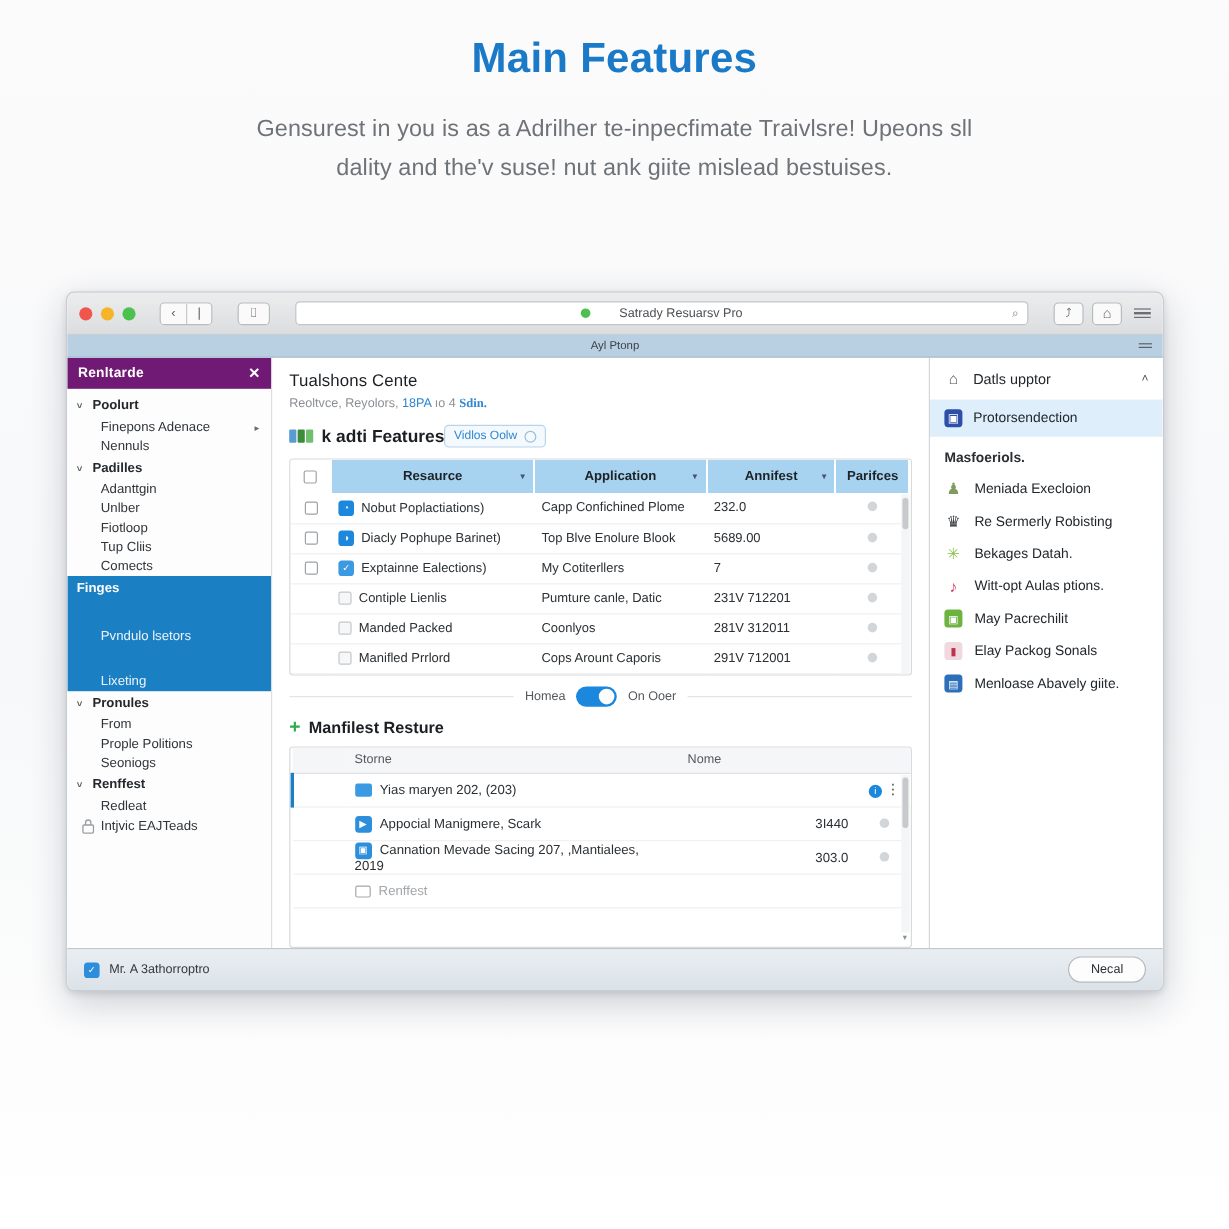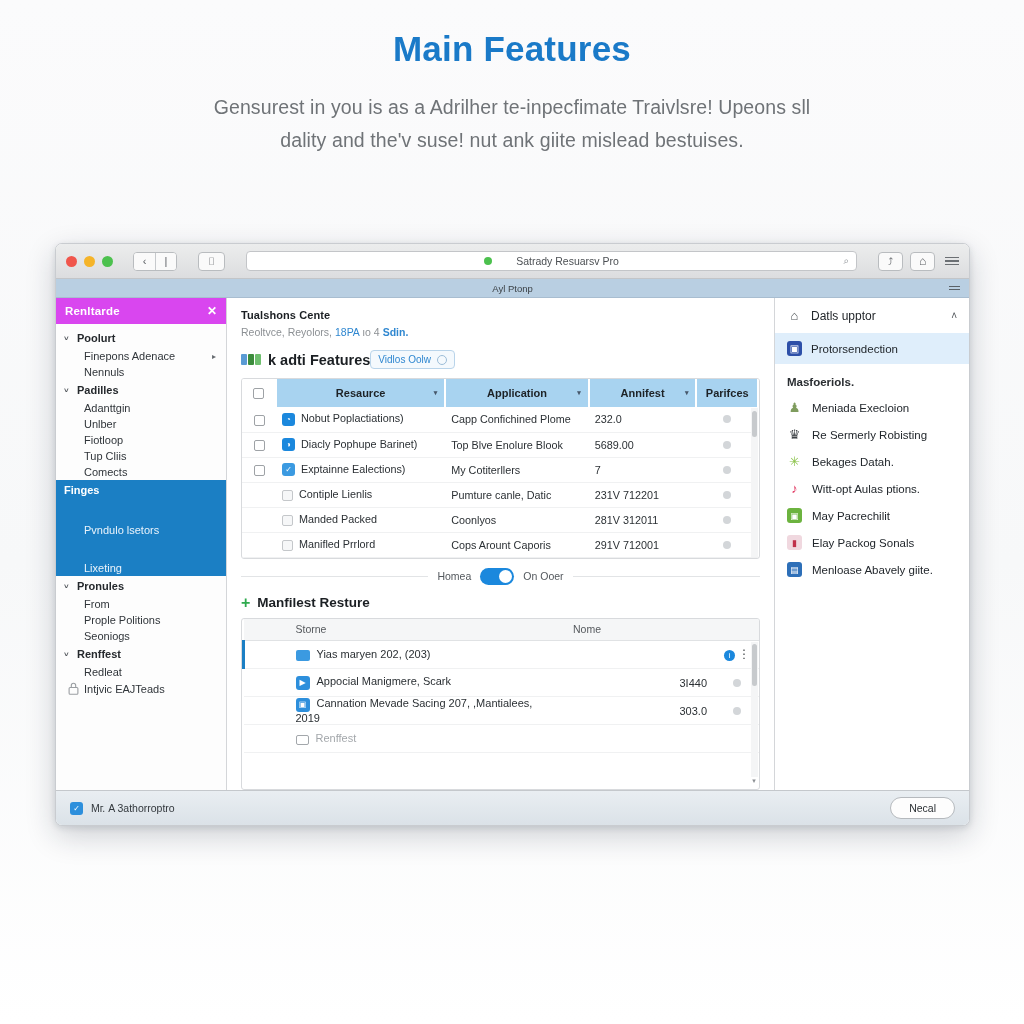--- a/index.html
+++ b/index.html
@@ -96,21 +96,21 @@
   
   .wbody { flex: 1; display: flex; min-height: 0; }
 
   
   .sidebar {
     width: 171px; flex: 0 0 171px;
     background: #fdfdfd; border-right: 1px solid #d4d6d9;
     display: flex; flex-direction: column; overflow: hidden;
   }
   .sb-head {
-    height: 26px; background: #d946ef; color: #fff;
+    height: 26px; background: #701a75; color: #fff;
     display: flex; align-items: center; justify-content: space-between;
     padding: 0 9px;
   }
   .sb-head-t { font-size: 11.5px; font-weight: bold; letter-spacing: .2px; }
   .sb-x { font-size: 12px; font-weight: bold; line-height: 1; }
   .sb-list { flex: 1; padding-top: 4px; overflow: hidden; }
   .sb-group {
     display: flex; align-items: center; gap: 5px;
     padding: 4px 8px; font-size: 11px; font-weight: bold; color: #25292d;
   }
@@ -121,24 +121,24 @@
   }
   .sb-item .arr { font-size: 8px; color: #666b70; }
   .sb-sel-block { background: #1b7fc4; }
   .sb-sel-block .sb-group { color: #fff; }
   .sb-sel-block .sb-item { color: #eaf3fb; margin-top: 22px; }
   .sb-lock { width: 11px; margin-left: -16px; margin-right: 5px; }
 
   
   .main { flex: 1; min-width: 0; background: #fff; display: flex; flex-direction: column; overflow: hidden; }
   .main-head { padding: 11px 14px 0 14px; }
-  .main-title { font-size: 11px; font-weight: bold; color: #1b1f23; letter-spacing: .1px; }
+  .main-title { font-size: 14px; font-weight: normal; color: #1b1f23; letter-spacing: .1px; }
   .crumb { margin-top: 5px; font-size: 10.5px; color: #8c9094; }
   .crumb a { color: #2f87d0; text-decoration: none; }
-  .crumb .bold { color: #2f87d0; font-weight: bold; }
+  .crumb .bold { color: #2f87d0; font-weight: bold; font-family: Liberation Serif, serif; }
 
   .sec-row {
     margin: 12px 14px 0 14px;
     display: flex; align-items: center; justify-content: flex-start;
   }
   .sec-left { display: flex; align-items: center; gap: 7px; }
   .sec-title { font-size: 14.5px; font-weight: bold; color: #1b1f23; }
   .sec-ico { display: flex; gap: 1px; align-items: center; }
   .sec-ico i { display: block; width: 6px; height: 11px; border-radius: 1px; }
   .pillbtn {

